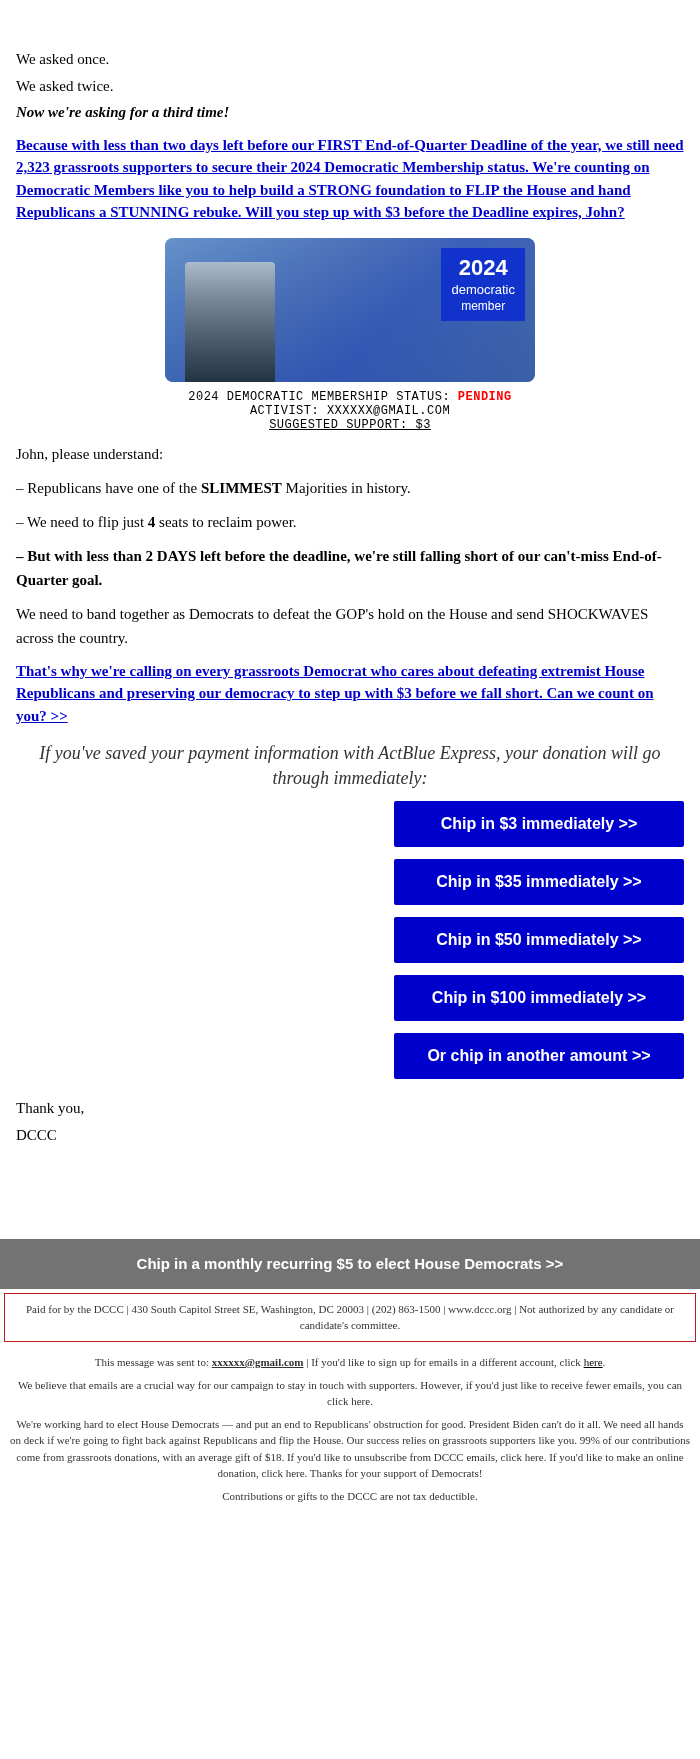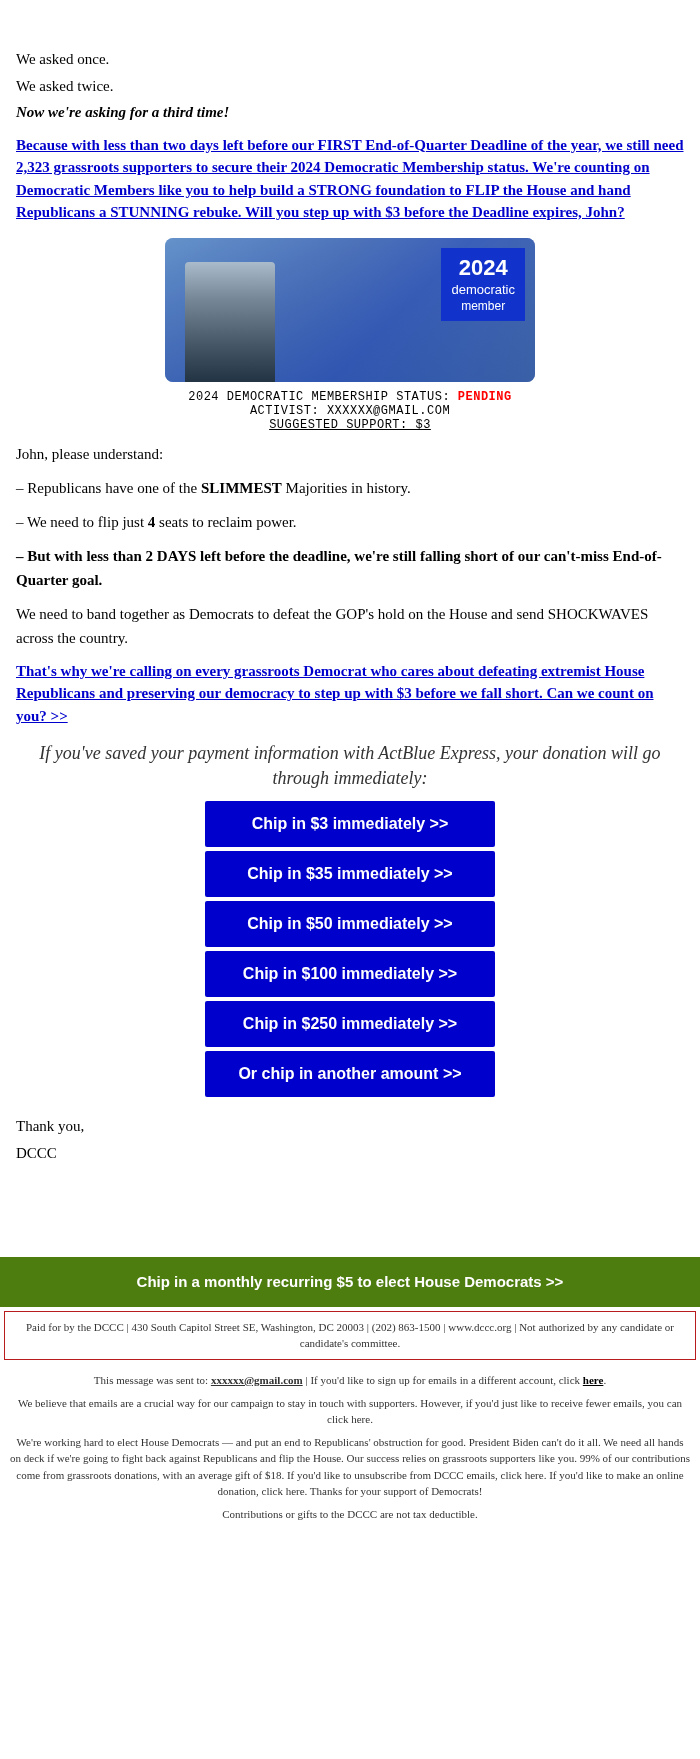--- a/index.html
+++ b/index.html
@@ -126,22 +126,22 @@
       text-align: center;
       font-style: italic;
       font-size: 18px;
       color: #333;
       margin-bottom: 10px;
       line-height: 1.4;
     }
     .donation-buttons {
       display: flex;
       flex-direction: column;
-      align-items: center;
-      gap: 4px;
+      align-items: flex-end;
+      gap: 12px;
       margin-bottom: 16px;
     }
     .donation-btn {
       background: #0000cc;
       color: #fff;
       border: none;
       padding: 14px 20px;
       font-size: 16px;
       font-weight: bold;
       font-family: Arial, sans-serif;
@@ -152,21 +152,21 @@
     }
     .sign-off {
       margin-top: 10px;
       line-height: 1.8;
       font-size: 15px;
     }
     .spacer {
       height: 80px;
     }
     .footer-cta-bar {
-      background: #4d7c0f;
+      background: #737373;
       padding: 16px 20px;
       text-align: center;
       margin-bottom: 0;
     }
     .footer-cta-btn {
       color: #fff;
       font-weight: bold;
       font-size: 15px;
       font-family: Arial, sans-serif;
       text-decoration: none;
@@ -186,21 +186,21 @@
       font-size: 11px;
       color: #333;
       text-align: center;
       line-height: 1.5;
     }
     .footer-legal p {
       margin-bottom: 6px;
     }
     .footer-legal a, .footer-legal .link {
       color: #000;
-      font-weight: bold;
+      font-weight: normal;
       text-decoration: underline;
     }
     .em-link {
       font-weight: bold;
       text-decoration: underline;
     }
   </style>
 </head>
 <body>
 
@@ -250,21 +250,20 @@
 
   <a class="cta-link">That's why we're calling on every grassroots Democrat who cares about defeating extremist House Republicans and preserving our democracy to step up with $3 before we fall short. Can we count on you? &gt;&gt;</a>
 
   <div class="actblue-note">If you've saved your payment information with ActBlue Express, your donation will go through immediately:</div>
 
   <div class="donation-buttons">
     <button class="donation-btn">Chip in $3 immediately &gt;&gt;</button>
     <button class="donation-btn">Chip in $35 immediately &gt;&gt;</button>
     <button class="donation-btn">Chip in $50 immediately &gt;&gt;</button>
     <button class="donation-btn">Chip in $100 immediately &gt;&gt;</button>
-    <button class="donation-btn">Chip in $250 immediately &gt;&gt;</button>
     <button class="donation-btn">Or chip in another amount &gt;&gt;</button>
   </div>
 
   <div class="sign-off">
     <p>Thank you,</p>
     <p>DCCC</p>
   </div>
 
   <div class="spacer"></div>
 </div>

